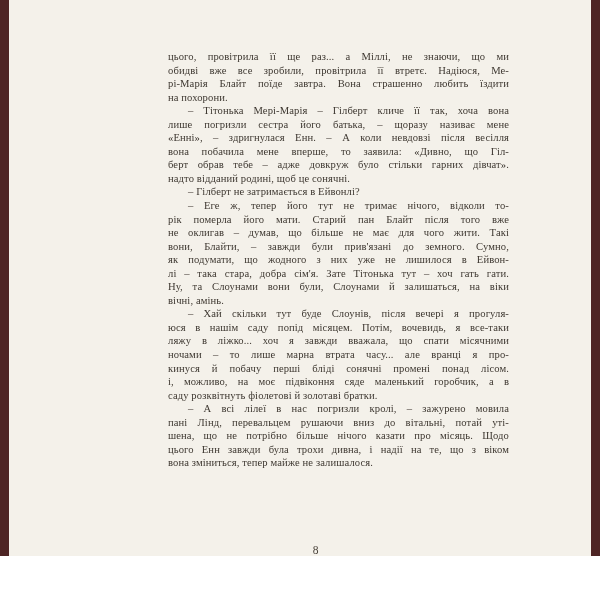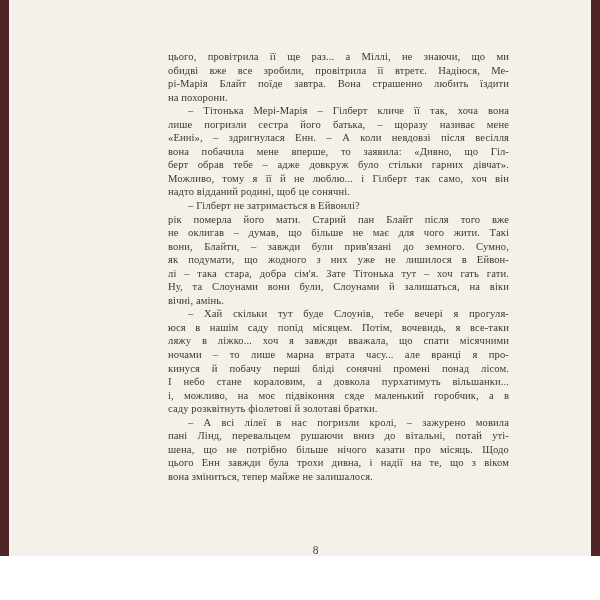--- a/index.html
+++ b/index.html
@@ -62,44 +62,43 @@
         <div class="line">обидві вже все зробили, провітрила її втретє. Надіюся, Ме-</div>
         <div class="line">рі-Марія Блайт поїде завтра. Вона страшенно любить їздити</div>
         <div class="line last">на похорони.</div>
       </div>
       <div class="paragraph">
         <div class="line indent">– Тітонька Мері-Марія – Гілберт кличе її так, хоча вона</div>
         <div class="line">лише погризли сестра його батька, – щоразу називає мене</div>
         <div class="line">«Енні», – здригнулася Енн. – А коли невдовзі після весілля</div>
         <div class="line">вона побачила мене вперше, то заявила: «Дивно, що Гіл-</div>
         <div class="line">берт обрав тебе – адже довкруж було стільки гарних дівчат».</div>
-        <div class="line">Можливо, тому я її й не люблю... і Гілберт так само, хоч він</div>
         <div class="line last">надто відданий родині, щоб це сонячні.</div>
       </div>
       <div class="paragraph">
         <div class="line last indent">– Гілберт не затримається в Ейвонлі?</div>
       </div>
       <div class="paragraph">
       </div>
       <div class="paragraph">
+        <div class="line indent">– Еге ж, тепер його тут не тримає нічого, відколи то-</div>
         <div class="line">рік померла його мати. Старий пан Блайт після того вже</div>
         <div class="line">не оклигав – думав, що більше не має для чого жити. Такі</div>
         <div class="line">вони, Блайти, – завжди були прив'язані до земного. Сумно,</div>
         <div class="line">як подумати, що жодного з них уже не лишилося в Ейвон-</div>
         <div class="line">лі – така стара, добра сім'я. Зате Тітонька тут – хоч гать гати.</div>
         <div class="line">Ну, та Слоунами вони були, Слоунами й залишаться, на віки</div>
         <div class="line last">вічні, амінь.</div>
       </div>
       <div class="paragraph">
-        <div class="line indent">– Хай скільки тут буде Слоунів, тебе вечері я прогуля-</div>
+        <div class="line indent">– Хай скільки тут буде Слоунів, після вечері я прогуля-</div>
         <div class="line">юся в нашім саду попід місяцем. Потім, вочевидь, я все-таки</div>
         <div class="line">ляжу в ліжко... хоч я завжди вважала, що спати місячними</div>
         <div class="line">ночами – то лише марна втрата часу... але вранці я про-</div>
         <div class="line">кинуся й побачу перші бліді сонячні промені понад лісом.</div>
-        <div class="line">І небо стане кораловим, а довкола пурхатимуть вільшанки...</div>
         <div class="line">і, можливо, на моє підвіконня сяде маленький горобчик, а в</div>
         <div class="line last">саду розквітнуть фіолетові й золотаві братки.</div>
       </div>
       <div class="paragraph">
         <div class="line indent">– А всі лілеї в нас погризли кролі, – зажурено мовила</div>
         <div class="line">пані Лінд, перевальцем рушаючи вниз до вітальні, потай уті-</div>
         <div class="line">шена, що не потрібно більше нічого казати про місяць. Щодо</div>
         <div class="line">цього Енн завжди була трохи дивна, і надії на те, що з віком</div>
         <div class="line last">вона зміниться, тепер майже не залишалося.</div>
       </div>

